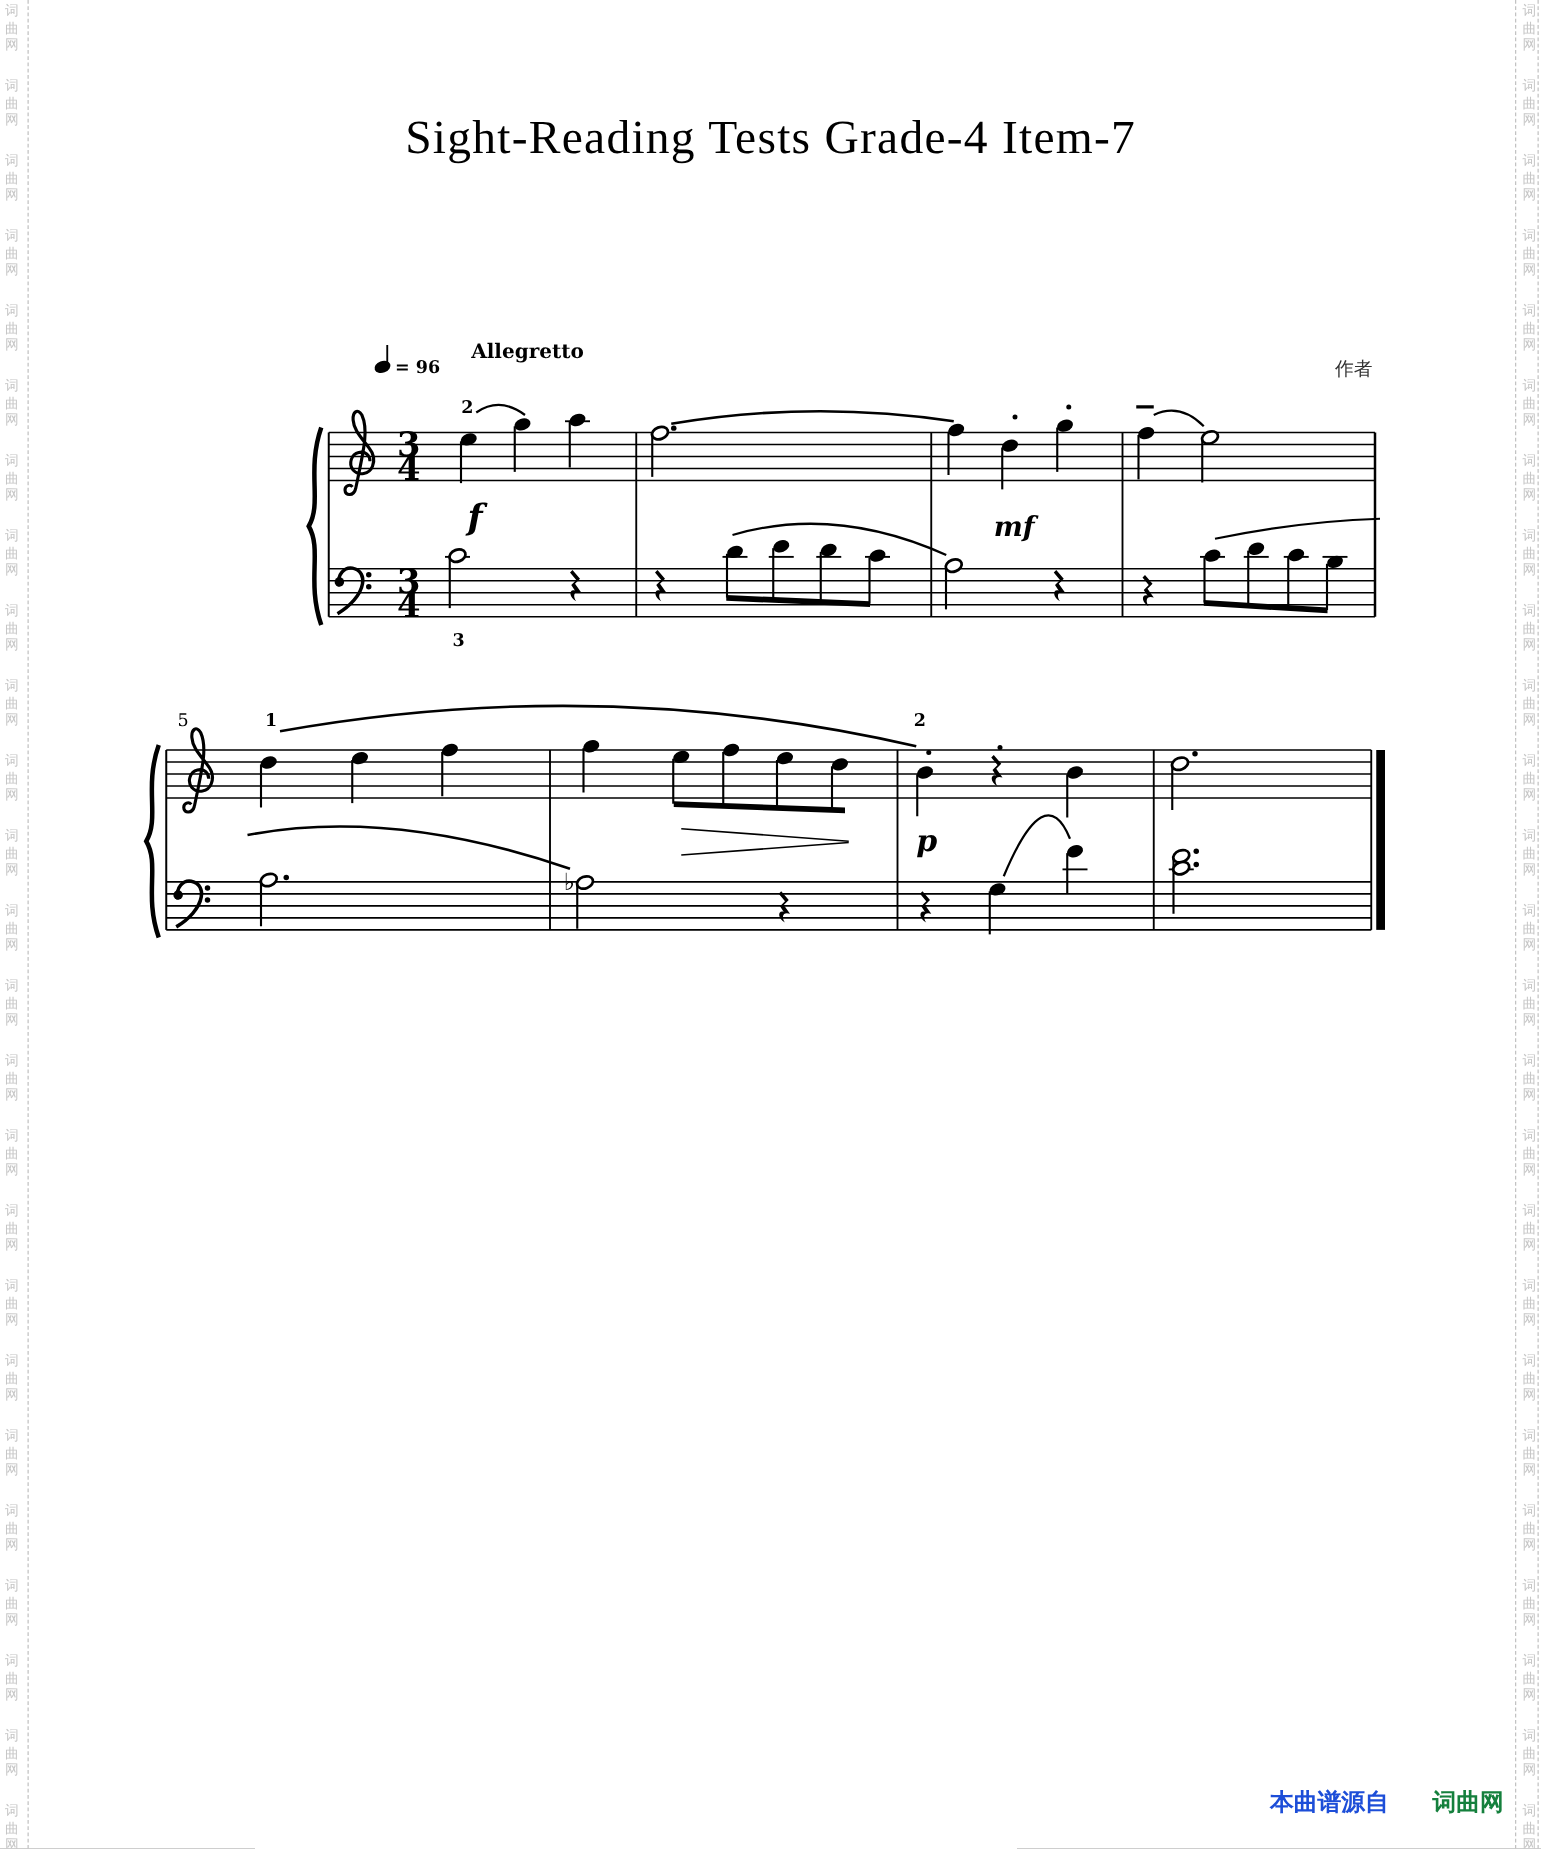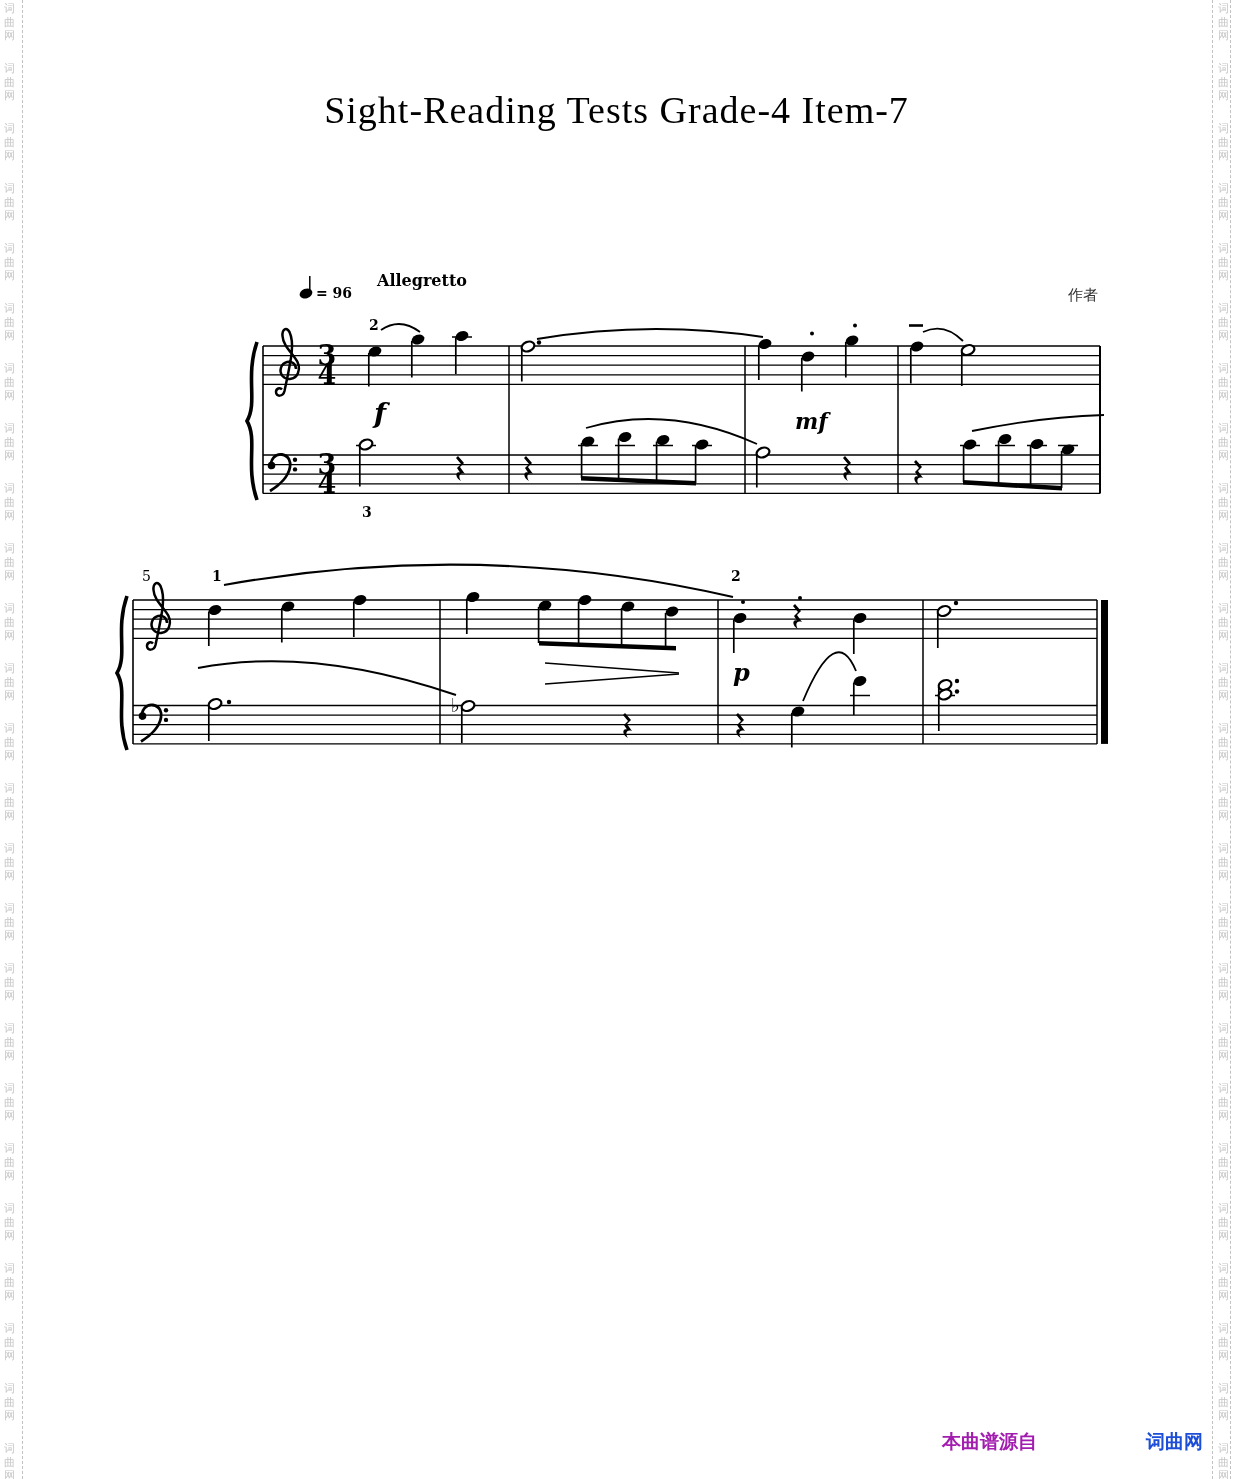--- a/index.html
+++ b/index.html
@@ -9,21 +9,21 @@
   .wm-col .wm-char{font-family:"DejaVu Sans", sans-serif;font-size:11px;line-height:13.5px;
         text-align:center;}
   .wm-group{margin-bottom:19.5px;}
   .wm-dash{position:absolute;top:0;height:100%;width:0;}
   #title{position:absolute;left:0;right:0;top:88px;margin:0;text-align:center;
         font-family:"Liberation Serif", serif;font-weight:normal;font-size:38px;
         letter-spacing:1px;color:#000;}
   #score{position:absolute;left:0;top:0;}
   #footer{position:absolute;top:1429px;left:0;width:100%;height:22px;
         font-family:"DejaVu Sans", sans-serif;font-weight:bold;font-size:19px;}
-  #footer .src{position:absolute;left:942px;color:#a21caf;font-family:Liberation Mono, monospace;}
+  #footer .src{position:absolute;left:1016px;color:#1d4ed8;font-family:Liberation Mono, monospace;}
   #footer .brand{position:absolute;left:1146px;cursor:pointer;}
   
   text{fill:#000;}
   .t-fing{font:bold 14px "DejaVu Serif", serif;}
   .t-msr{font:14px "DejaVu Serif", serif;}
   .t-dyn-f{font:italic bold 28px "DejaVu Serif", serif;}
   .t-dyn-mf{font:italic bold 22px "DejaVu Serif", serif;}
   .t-dyn-p{font:italic bold 24px "DejaVu Serif", serif;}
   .t-tempo{font:bold 14px "DejaVu Serif", serif;}
   .t-tempo-b{font:bold 16px "DejaVu Serif", serif;}
@@ -473,15 +473,15 @@
       <text x="733" y="681" class="t-dyn-p">p</text>
       <ellipse cx="306" cy="293.5" rx="6.6" ry="4.7" transform="rotate(-21 306 293.5)" fill="#000000"></ellipse>
       <line x1="309.8" y1="276" x2="309.8" y2="292" stroke="#000000" stroke-width="1.5"></line>
       <text x="316" y="298" class="t-tempo">= 96</text>
       <text x="377" y="286" class="t-tempo-b">Allegretto</text>
       <text x="1068" y="300" class="t-author">作者</text>
     </svg>
 
   <div id="footer">
     <span class="src">本曲谱源自</span>
-    <span class="brand" id="brand" style="color: #1d4ed8;">词曲网</span>
+    <span class="brand" id="brand" style="color: #15803d;">词曲网</span>
   </div>
 </div>
 
 </body></html>

